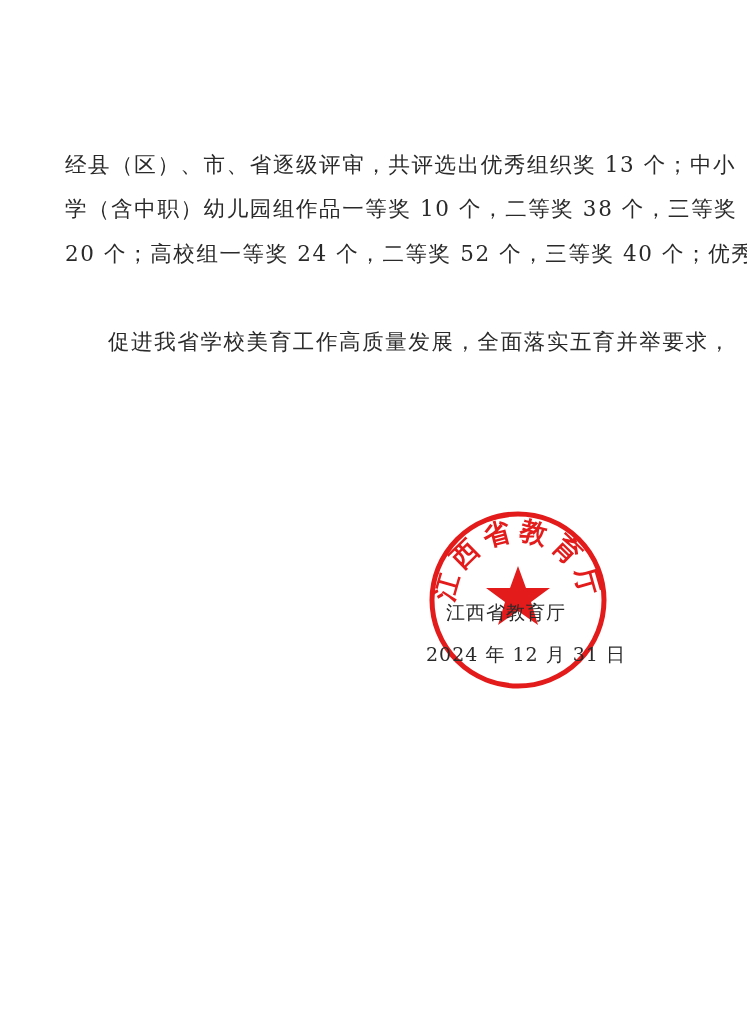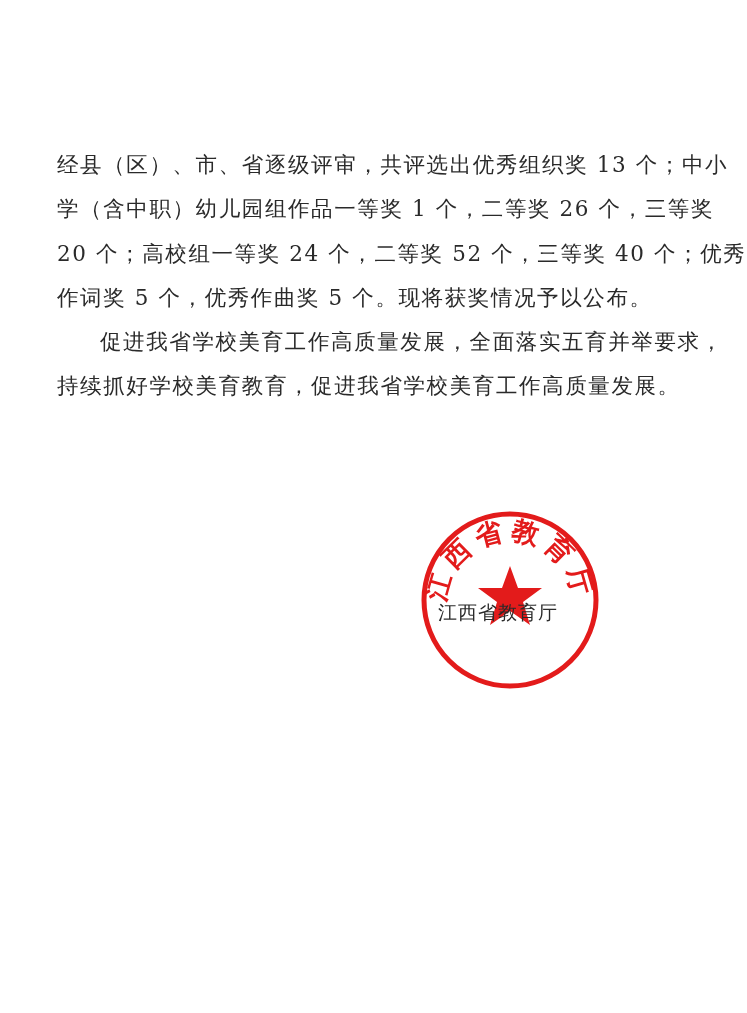--- a/index.html
+++ b/index.html
@@ -1,53 +1,52 @@
 <!DOCTYPE html>
 <html><head>
   <meta charset="utf-8">
   <style>
     html, body { margin: 0; padding: 0; background: #ffffff; }
     body {
       width: 747px; height: 1013px; position: relative; overflow: hidden;
       font-family: "DejaVu Serif", "Liberation Serif", serif;
       color: #2a2a2a;
     }
-    .page { position: absolute; left: 0; top: 0; width: 733px; height: 1013px; }
+    .page { position: absolute; left: 8px; top: 0; width: 733px; height: 1013px; }
     .line {
       position: absolute; left: 57px; font-size: 21.5px; line-height: 28px;
       white-space: nowrap; letter-spacing: 1.6px;
     }
     .seal {
       position: absolute; left: 418px; top: 508px; width: 184px; height: 184px;
     }
     .sig {
       position: absolute; font-size: 19px; white-space: nowrap; color: #2a2a2a;
       letter-spacing: 1px;
     }
   </style>
 </head>
 <body>
 
 <div class="page">
 
   <div class="line" style="top:151px;">经县（区）、市、省逐级评审，共评选出优秀组织奖 13 个；中小</div>
-  <div class="line" style="top:195px;">学（含中职）幼儿园组作品一等奖 1 个，二等奖 26 个，三等奖</div>
+  <div class="line" style="top:195px;">学（含中职）幼儿园组作品一等奖 10 个，二等奖 38 个，三等奖</div>
   <div class="line" style="top:240px;">20 个；高校组一等奖 24 个，二等奖 52 个，三等奖 40 个；优秀</div>
-  <div class="line" style="top:284px;">作词奖 5 个，优秀作曲奖 5 个。现将获奖情况予以公布。</div>
 
   <div class="line" style="top:328px; left:100px;">促进我省学校美育工作高质量发展，全面落实五育并举要求，</div>
-  <div class="line" style="top:372px;">持续抓好学校美育教育，促进我省学校美育工作高质量发展。</div>
 
 
   <svg class="seal" viewBox="0 0 184 184">
     <defs>
       <path id="sealArc" d="M 30 112 A 64 64 0 1 1 154 112" fill="none"></path>
     </defs>
     <circle cx="92" cy="92" r="86" fill="none" stroke="#e31b1b" stroke-width="5"></circle>
     <text font-size="27" fill="#e31b1b" font-weight="bold" font-family="DejaVu Serif, serif" letter-spacing="6">
       <textPath href="#sealArc" startOffset="50%" text-anchor="middle">江西省教育厅</textPath>
     </text>
     <polygon fill="#e31b1b" points="92,58 100,80 124,80 105,94 112,117 92,103 72,117 79,94 60,80 84,80"></polygon>
   </svg>
 
   <div class="sig" style="left:438px; top:600px;">江西省教育厅</div>
+  <div class="sig" style="left:418px; top:642px;">2024 年 12 月 31 日</div>
 
 </div>
 
 </body></html>

